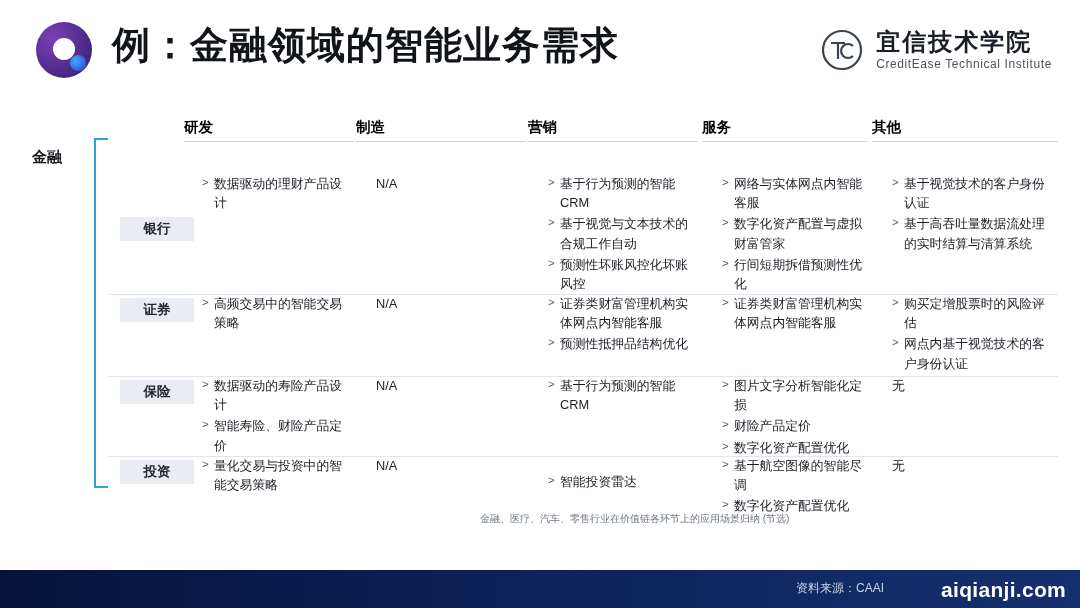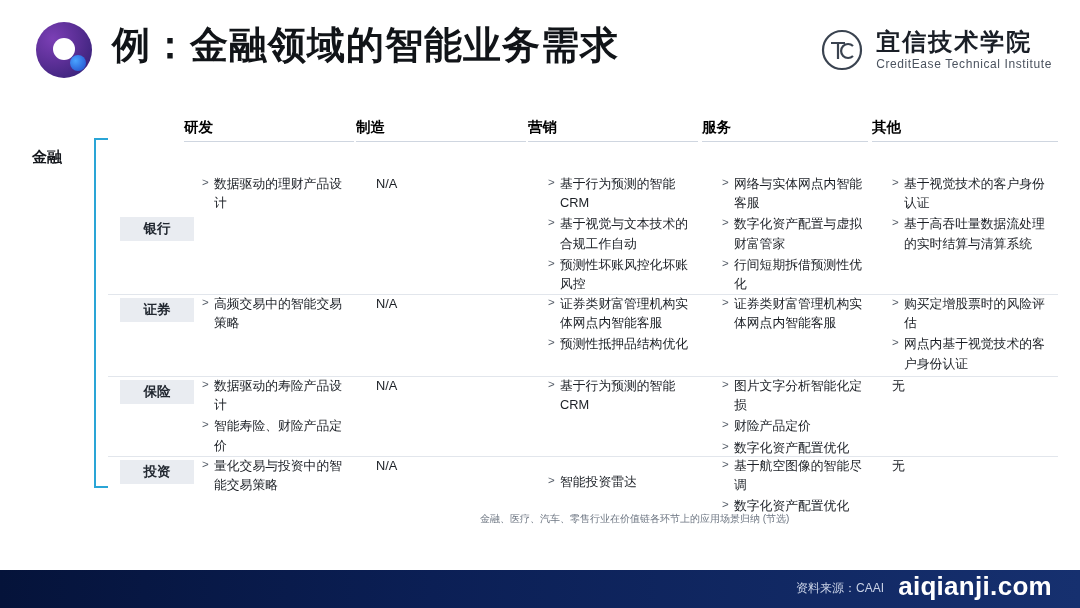--- a/index.html
+++ b/index.html
@@ -84,21 +84,21 @@
 
   
   .bottom-bar {
     position: absolute; left: 0; bottom: 0; width: 1080px; height: 38px;
     background: linear-gradient(90deg, #05133a 0%, #0b1f55 40%, #16306f 100%);
   }
   .src {
     position: absolute; right: 196px; bottom: 11px; font-size: 12px; color: #c9d2e6; white-space: nowrap;
   }
   .wm {
-    position: absolute; right: 28px; bottom: 6px; font-size: 26px; color: #ffffff;
+    position: absolute; right: 14px; bottom: 6px; font-size: 21px; color: #ffffff;
     font-weight: 700; letter-spacing: 0.3px;
   }
 </style>
 </head>
 <body>
 
 <div class="slide">
 
   <div class="header">
     <div class="logo-mark">

